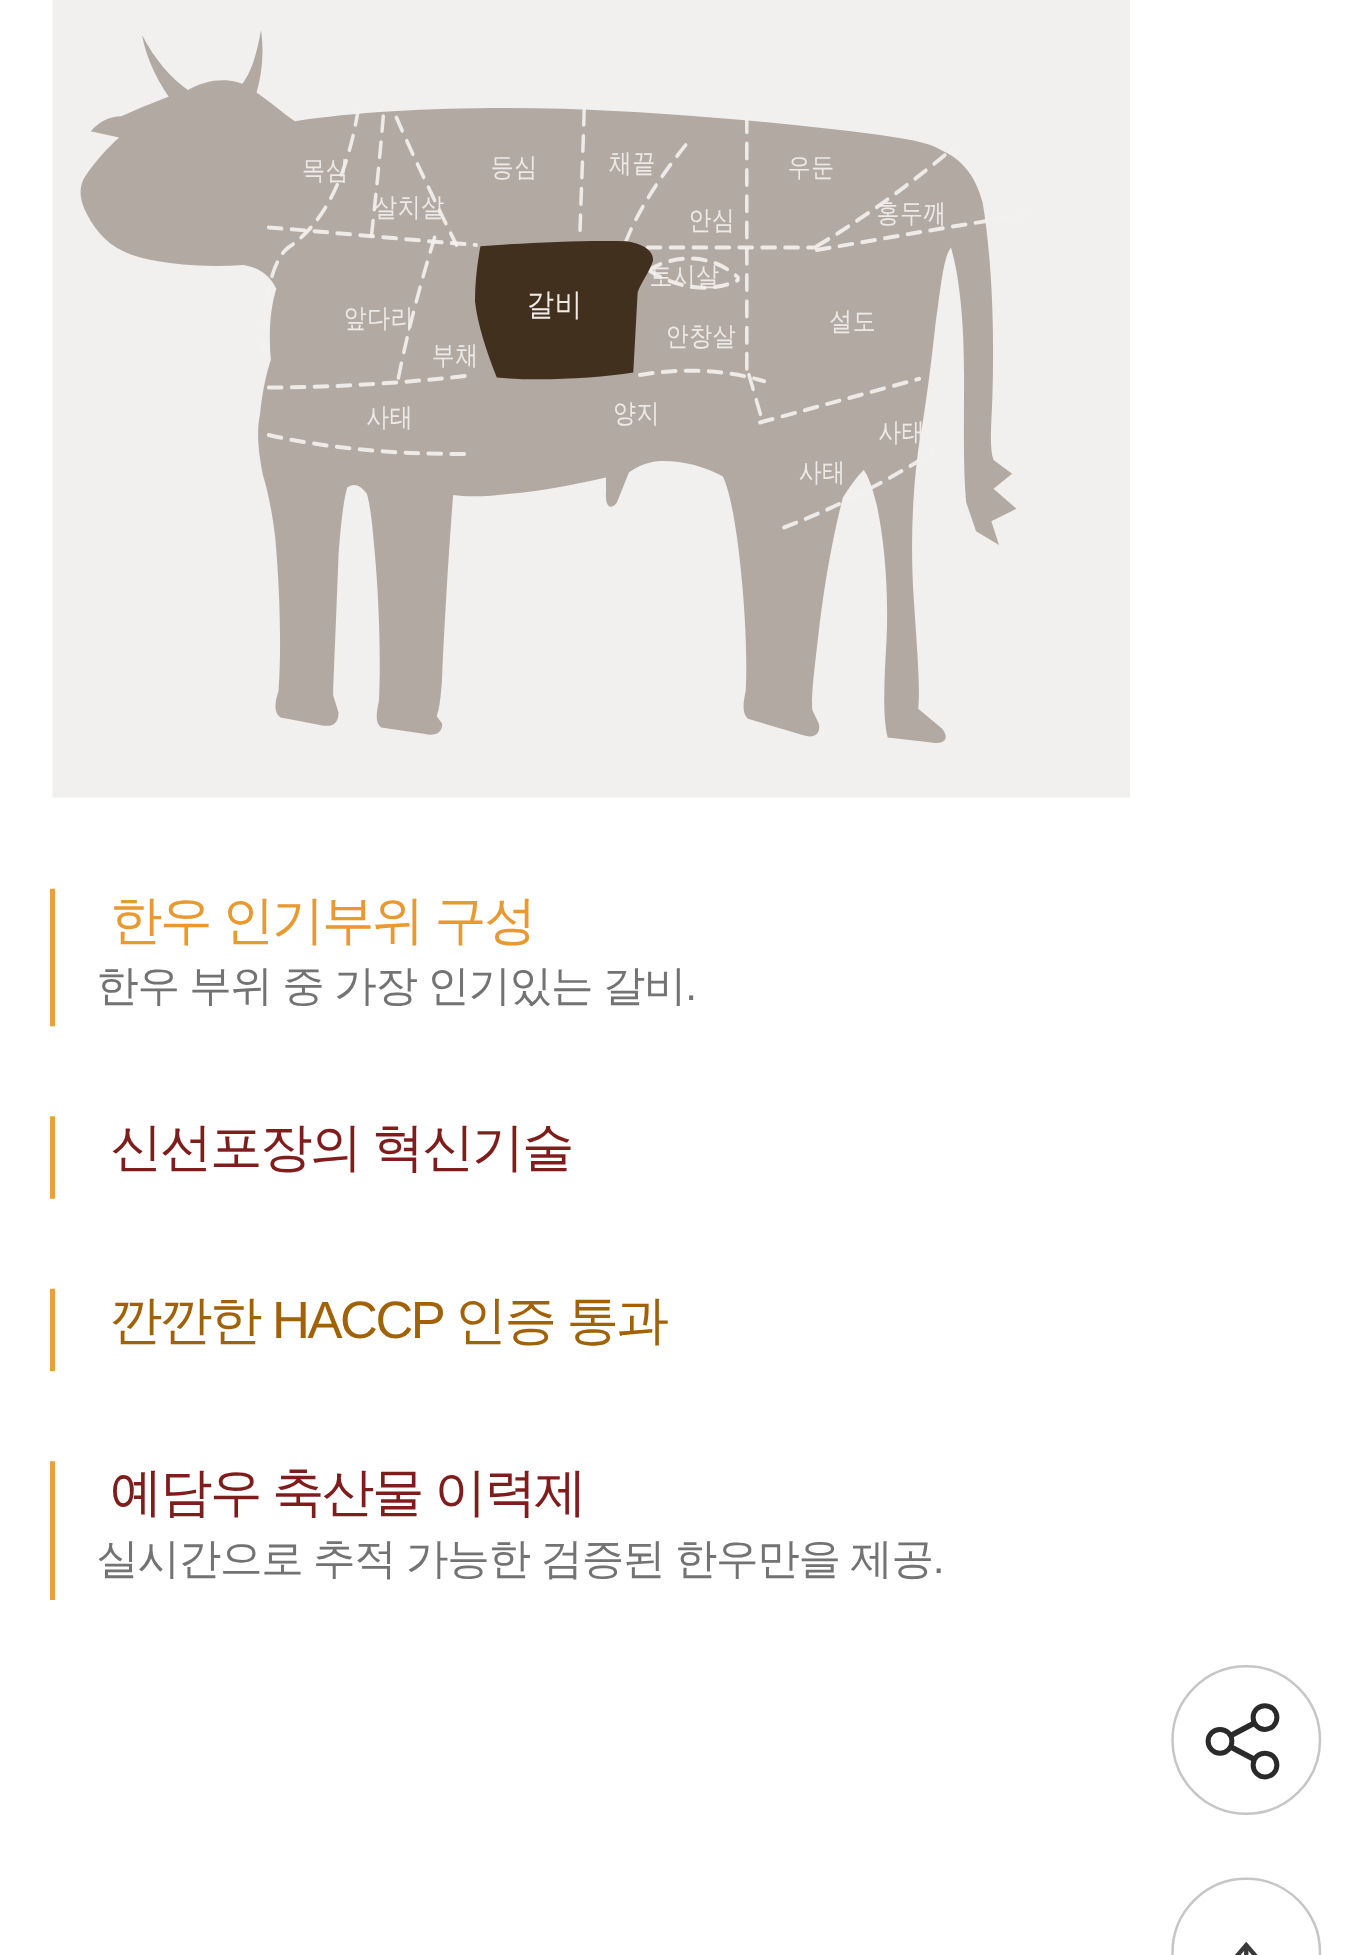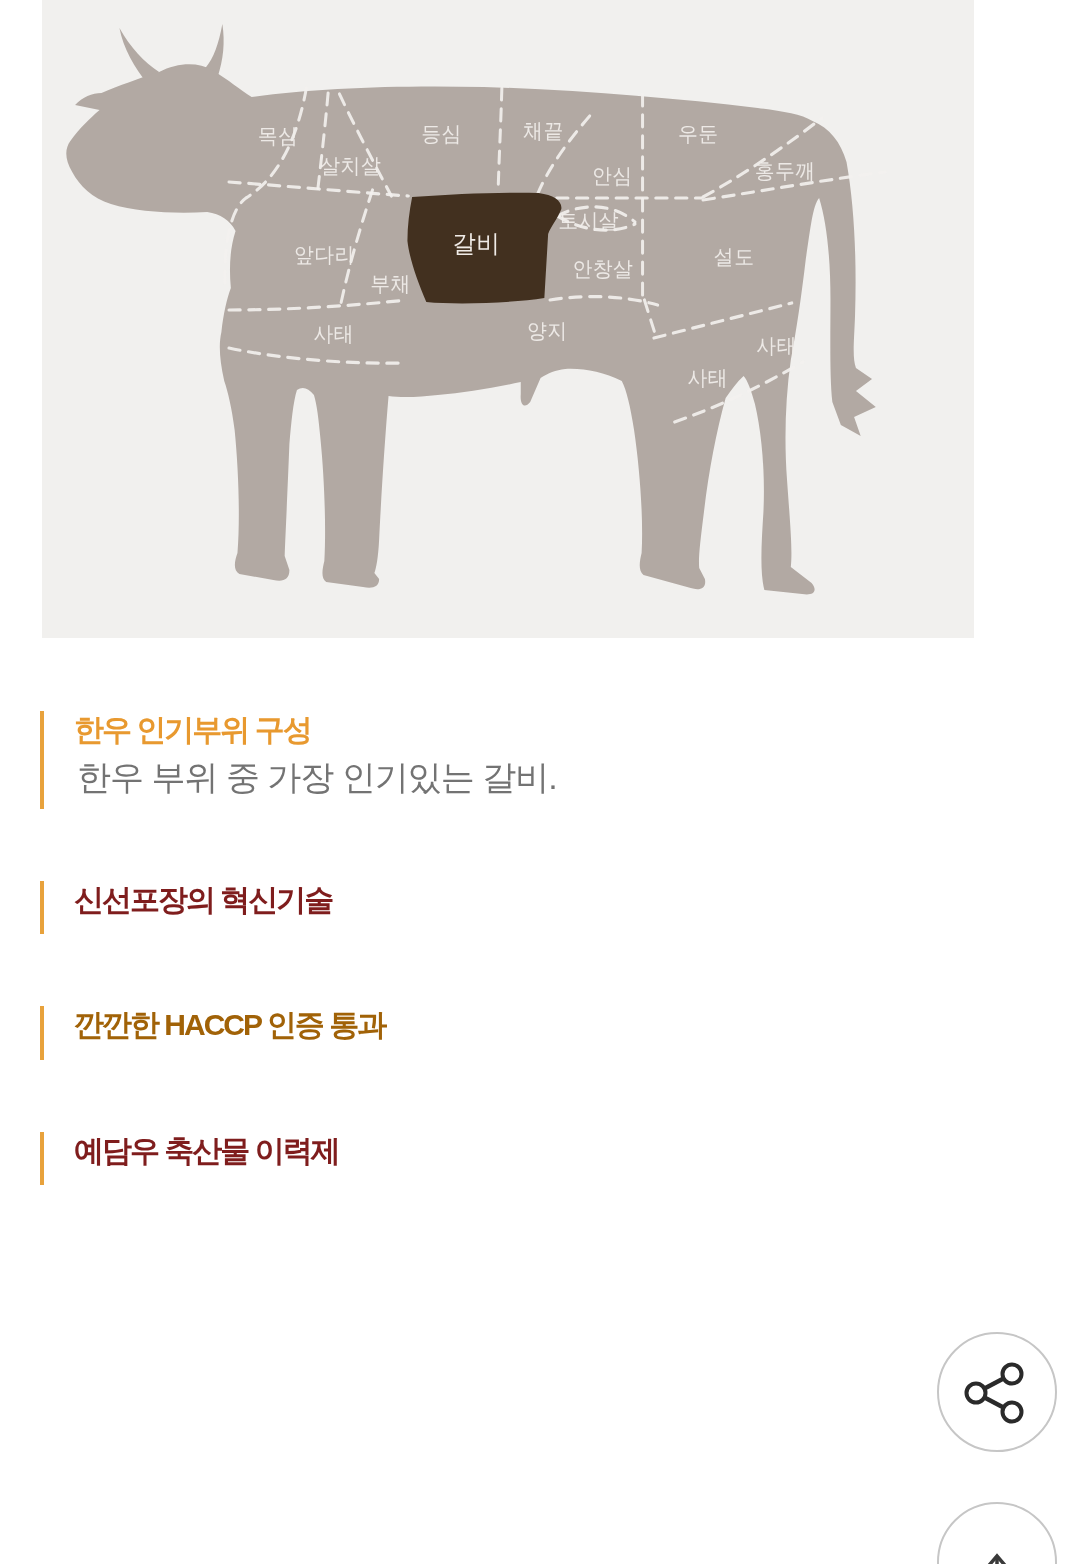--- a/index.html
+++ b/index.html
@@ -2,43 +2,43 @@
 <html><head>
 <meta charset="utf-8">
 <style>
   html,body{margin:0;padding:0;}
   body{
     width:1080px;height:1564px;overflow:hidden;position:relative;
     background:#ffffff;
     font-family:"Liberation Sans","DejaVu Sans",sans-serif;
   }
   .diagram{
-    position:absolute;left:42px;top:0;width:932px;height:638px;
+    position:absolute;left:42px;top:0;width:862px;height:638px;
     background:#f1f0ee;
   }
   .diagram svg{display:block;width:100%;height:100%;}
   .cut-label{
     fill:#f2efec;opacity:.92;font-size:21px;
     font-family:"Liberation Sans","DejaVu Sans",sans-serif;
     text-anchor:middle;letter-spacing:0.5px;
   }
   .cut-label.hl{font-size:25px;opacity:1;fill:#f0ebe7;}
   .dash{
     fill:none;stroke:rgba(243,241,238,0.9);stroke-width:3.2;
     stroke-dasharray:12 9;stroke-linecap:round;
   }
   .sections{position:absolute;left:40px;top:711px;width:990px;}
   .section{
     border-left:4px solid #e8a23c;
     padding:3px 0 7px 28px;
     margin-bottom:72px;
   }
   .section h2{
-    margin:0 0 12px 2px;
-    font-size:30px;line-height:1.05;font-weight:bold;
+    margin:0 0 12px 16px;
+    font-size:42px;line-height:1.05;font-weight:normal;
     letter-spacing:-2px;color:#46312a;
   }
   .section p{
     margin:5px;font-size:34px;line-height:1.15;
     letter-spacing:-1px;color:#737373;
   }
   .fab{
     position:absolute;left:937px;width:120px;height:120px;
     border-radius:50%;background:#fff;border:2px solid #c6c6c6;
     box-sizing:border-box;padding:0;cursor:pointer;
@@ -138,20 +138,21 @@
     <p>한우 부위 중 가장 인기있는 갈비.</p>
   </div>
   <div class="section" style="border-left-color: rgb(232, 162, 60);">
     <h2 style="color: #7f1d1d;">신선포장의 혁신기술</h2>
   </div>
   <div class="section" style="border-left-color: rgb(232, 162, 60);">
     <h2 style="color: #a16207;">깐깐한 HACCP 인증 통과</h2>
   </div>
   <div class="section" style="border-left-color: rgb(232, 162, 60);">
     <h2 style="color: #7f1d1d;">예담우 축산물 이력제</h2>
+    <p>실시간으로 추적 가능한 검증된 한우만을 제공.</p>
   </div>
 </div>
 
 <button class="fab fab-share">
   <svg width="76" height="76" viewBox="0 0 76 76">
     <line x1="17" y1="39" x2="53" y2="20" stroke="#2a2a2a" stroke-width="4.5"></line>
     <line x1="17" y1="39" x2="53" y2="58" stroke="#2a2a2a" stroke-width="4.5"></line>
     <circle cx="53" cy="20" r="9.5" fill="#ffffff" stroke="#2a2a2a" stroke-width="4"></circle>
     <circle cx="17" cy="39" r="9.5" fill="#ffffff" stroke="#2a2a2a" stroke-width="4"></circle>
     <circle cx="53" cy="58" r="9.5" fill="#ffffff" stroke="#2a2a2a" stroke-width="4"></circle>

